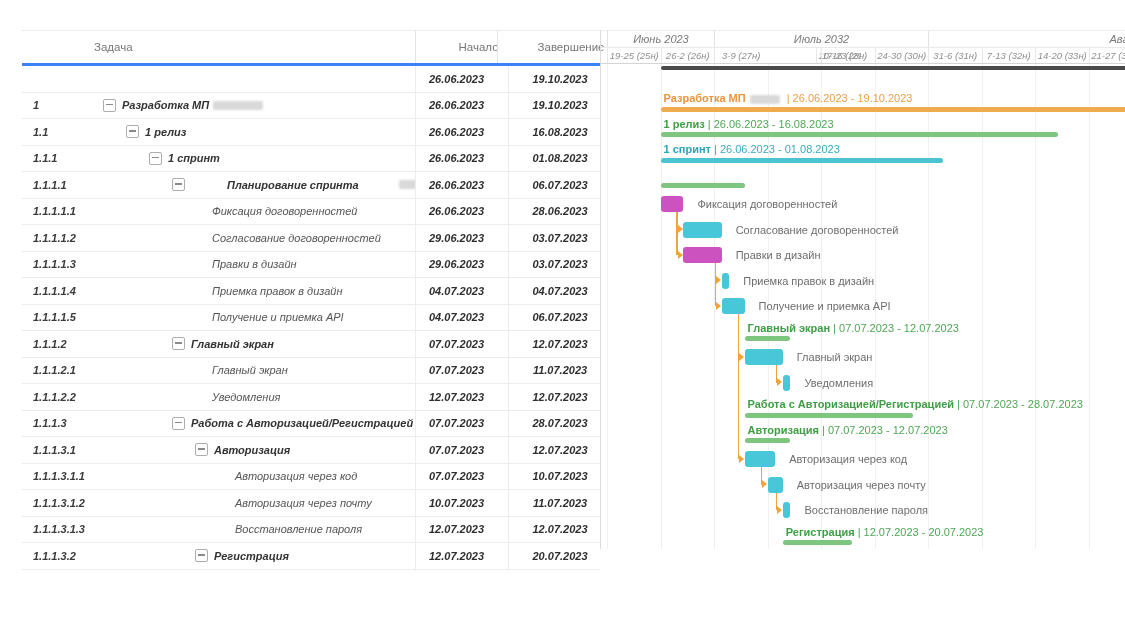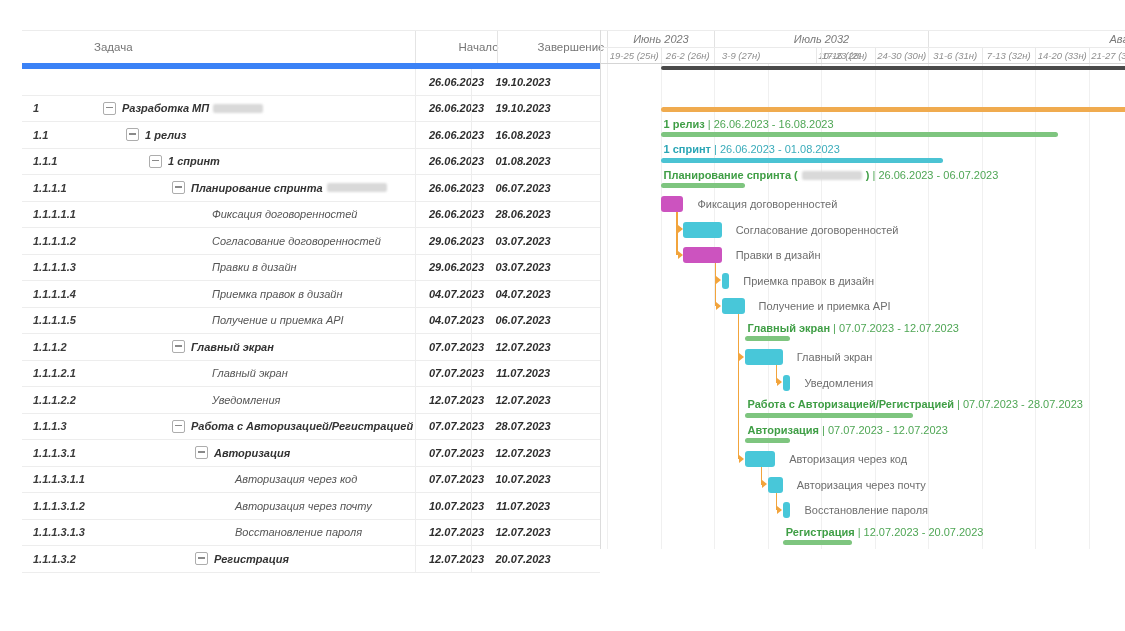--- a/index.html
+++ b/index.html
@@ -1,39 +1,39 @@
 <!DOCTYPE html>
 <html><head>
 <meta charset="utf-8">
 <style>
   html,body { margin:0; padding:0; background:#fff; }
   .app { position:relative; width:1125px; height:631px; background:#fff; overflow:hidden;
          font-family:"Liberation Sans", sans-serif; -webkit-font-smoothing:antialiased; }
 
   
   .table { position:absolute; left:22px; top:30px; width:578px; }
-  .thead { position:relative; height:32px; border-top:1px solid #ECECEC; border-bottom:6px solid #3b82f6; }
+  .thead { position:relative; height:32px; border-top:1px solid #ECECEC; border-bottom:3px solid #3b82f6; }
   .th { position:absolute; top:0; height:100%; display:flex; align-items:center; color:#767676; font-size:11.5px; box-sizing:border-box;padding-left:44px; }
   .th-task  { left:0;     width:393px; padding-left:72px; }
   .th-start { left:393px; width:82px;  justify-content:center; border-left:1px solid #E4E4E4; }
   .th-end   { left:475px; width:103px; justify-content:center; border-left:1px solid #E4E4E4; }
 
   .trow { position:relative; height:25.5px; border-bottom:1px solid #EDEDED;font-style:italic; }
   .twbs { position:absolute; left:11px; top:0; height:100%; display:flex; align-items:center;
           font-size:11px; font-weight:600; color:#3A3A3A; }
   .tname { position:absolute; left:0; top:0; width:393px; height:100%; display:flex; align-items:center;
            font-size:11px; color:#555; box-sizing:border-box; overflow:hidden; white-space:nowrap; }
   .nm-b { color:#333; font-weight:700; }
   .collapse { width:11px; height:11px; border:1px solid #ADADAD; border-radius:2px; margin-right:6px;
               position:relative; flex:none; background:#fff; }
   .collapse::after { content:""; position:absolute; left:2px; right:2px; top:4px; height:1.5px; background:#8A8A8A; }
   .tstart, .tend { position:absolute; top:0; height:100%; display:flex; align-items:center; justify-content:center;
           font-size:11px; font-weight:700; color:#2E2E2E; border-left:1px solid #EDEDED; box-sizing:border-box; }
   .tstart { left:393px; width:82px; }
-  .tend   { left:449px; width:103px; }
+  .tend   { left:486px; width:103px; }
 
   .redact { display:inline-block; height:9px; border-radius:2px; background:#D9D9D9;
             filter:blur(1.3px); vertical-align:middle; margin:0 4px; flex:none; }
 
   
   .chart { position:absolute; left:600px; top:30px; width:525px; border-left:1px solid #DCDCDC; }
   .chart-header { position:relative; height:32px; border-top:1px solid #ECECEC; border-bottom:1px solid #D5D5D5; overflow:hidden;font-style:italic; }
   .months { position:relative; height:16px; }
   .month { position:absolute; top:0; height:16px; line-height:17px; text-align:center; font-size:11px;
            color:#7A7A7A; border-left:1px solid #E2E2E2; box-sizing:border-box; white-space:nowrap; overflow:hidden; }
@@ -98,21 +98,21 @@
           <div class="twbs">1.1.1</div>
           <div class="tname" style="padding-left: 127px;">
             <div class="collapse"></div>
             <span class="nm-b">1 спринт</span>
           </div>
           <div class="tstart">26.06.2023</div>
           <div class="tend">01.08.2023</div>
         </div>
         <div class="trow">
           <div class="twbs">1.1.1.1</div>
-          <div class="tname" style="padding-left: 150px;">
+          <div class="tname" style="padding-left: 150px; gap: 36px;">
             <div class="collapse"></div>
             <span class="nm-b">Планирование спринта</span>
             <span class="redact" style="width: 60px;"></span>
           </div>
           <div class="tstart">26.06.2023</div>
           <div class="tend">06.07.2023</div>
         </div>
         <div class="trow">
           <div class="twbs">1.1.1.1.1</div>
           <div class="tname" style="padding-left: 190px;">
@@ -257,26 +257,26 @@
         <div class="vline" style="left: 59.5px;"></div>
         <div class="vline" style="left: 113px;"></div>
         <div class="vline" style="left: 166.5px;"></div>
         <div class="vline" style="left: 220px;"></div>
         <div class="vline" style="left: 273.5px;"></div>
         <div class="vline" style="left: 327px;"></div>
         <div class="vline" style="left: 380.5px;"></div>
         <div class="vline" style="left: 434px;"></div>
         <div class="vline" style="left: 487.5px;"></div>
         <div class="total-bar" style="left: 59.5px; top: 2px; width: 886.571px; background: rgb(74, 74, 74);"></div>
+        <div class="sum-label" style="left: 62.5px; top: 27px; color: rgb(232, 150, 62);"><span class="nm">Разработка МП</span><span class="redact" style="width: 30px;"></span><span class="dt"> | 26.06.2023 - 19.10.2023</span></div>
         <div class="sum-bar" style="left: 59.5px; top: 42.5px; width: 886.571px; background: rgb(240, 171, 79);"></div>
         <div class="sum-label" style="left: 62.5px; top: 52.5px; color: rgb(63, 158, 69);"><span class="nm">1 релиз</span><span class="dt"> | 26.06.2023 - 16.08.2023</span></div>
         <div class="sum-bar" style="left: 59.5px; top: 68px; width: 397.429px; background: rgb(126, 197, 127);"></div>
         <div class="sum-label" style="left: 62.5px; top: 78px; color: rgb(42, 165, 181);"><span class="nm">1 спринт</span><span class="dt"> | 26.06.2023 - 01.08.2023</span></div>
         <div class="sum-bar" style="left: 59.5px; top: 93.5px; width: 282.786px; background: rgb(75, 195, 211);"></div>
-        <div class="sum-label" style="left: 62.5px; top: 103.5px; color: rgb(63, 158, 69);"><span class="nm">Планирование спринта (</span><span class="redact" style="width: 60px;"></span><span class="nm">)</span><span class="dt"> | 26.06.2023 - 06.07.2023</span></div>
         <div class="sum-bar" style="left: 59.5px; top: 119px; width: 84.0714px; background: rgb(126, 197, 127);"></div>
         <div class="task-bar" style="left: 59.5px; top: 132px; width: 22.9286px; background: rgb(204, 83, 191);"></div>
         <div class="task-label" style="left: 96.4286px; top: 132px;">Фиксация договоренностей</div>
         <div class="task-bar" style="left: 82.4286px; top: 157.5px; width: 38.2143px; background: rgb(72, 199, 217);"></div>
         <div class="task-label" style="left: 134.643px; top: 157.5px;">Согласование договоренностей</div>
         <div class="task-bar" style="left: 82.4286px; top: 183px; width: 38.2143px; background: rgb(204, 83, 191);"></div>
         <div class="task-label" style="left: 134.643px; top: 183px;">Правки в дизайн</div>
         <div class="task-bar" style="left: 120.643px; top: 208.5px; width: 7.64286px; background: rgb(72, 199, 217);"></div>
         <div class="task-label" style="left: 142.286px; top: 208.5px;">Приемка правок в дизайн</div>
         <div class="task-bar" style="left: 120.643px; top: 234px; width: 22.9286px; background: rgb(72, 199, 217);"></div>

